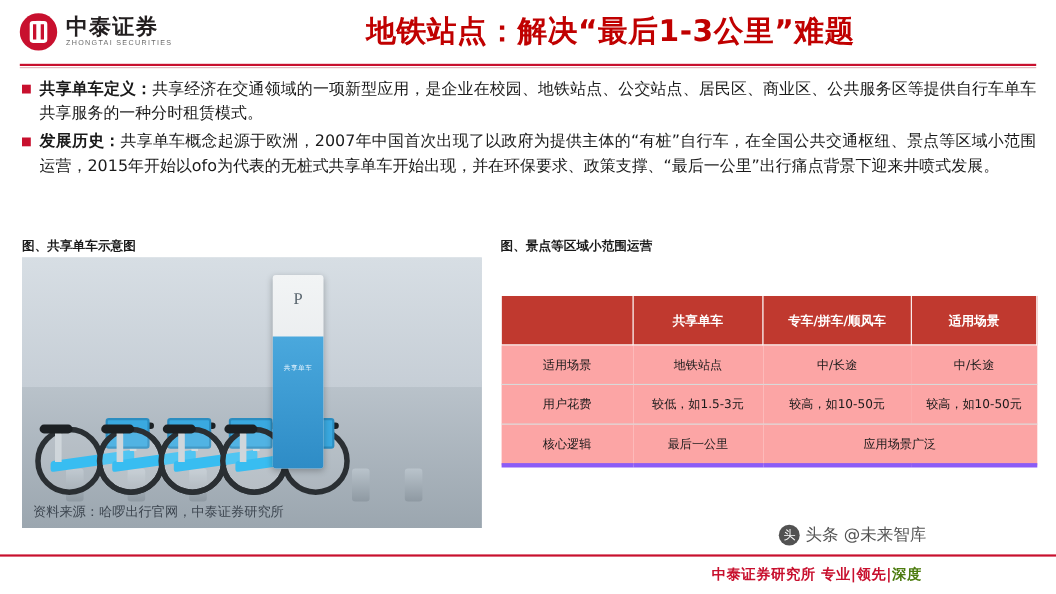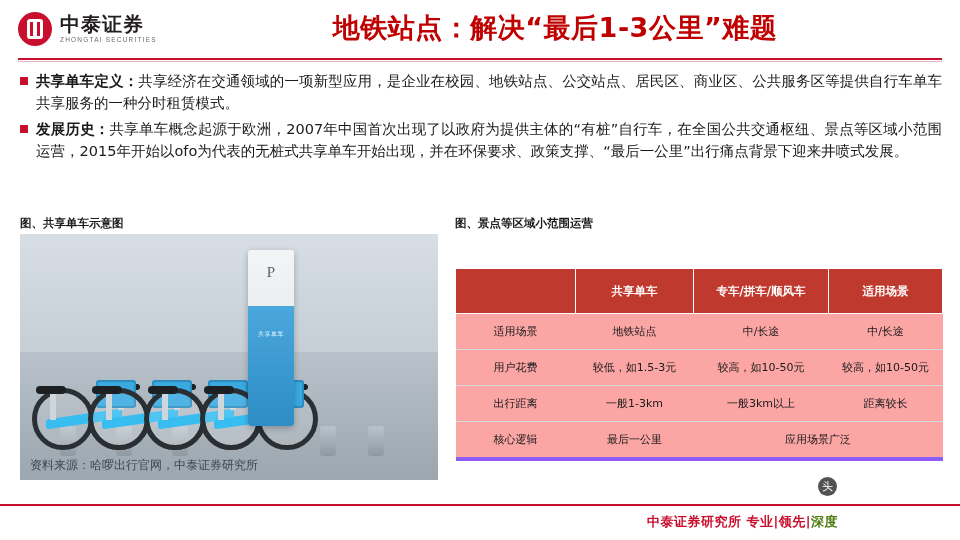--- a/index.html
+++ b/index.html
@@ -486,36 +486,31 @@
           <td>中/长途</td>
           <td>中/长途</td>
         </tr>
         <tr>
           <td>用户花费</td>
           <td>较低，如1.5-3元</td>
           <td>较高，如10-50元</td>
           <td>较高，如10-50元</td>
         </tr>
         <tr>
-          <td>出行距离</td>
-          <td>一般1-3km</td>
-          <td>一般3km以上</td>
-          <td>距离较长</td>
-        </tr>
-        <tr>
           <td>核心逻辑</td>
           <td>最后一公里</td>
           <td colspan="2">应用场景广泛</td>
         </tr>
       </tbody>
     </table>
   </div>
 
   <div class="watermark">
     <span class="wm-icon">头</span>
+    <span>头条 @未来智库</span>
   </div>
 
   <div class="footer-rule"></div>
   <div class="footer-text">
     <span>中泰证券研究所</span>
     <span>专业|领先|</span><span class="blue">深度</span>
   </div>
 
 </div>
 

